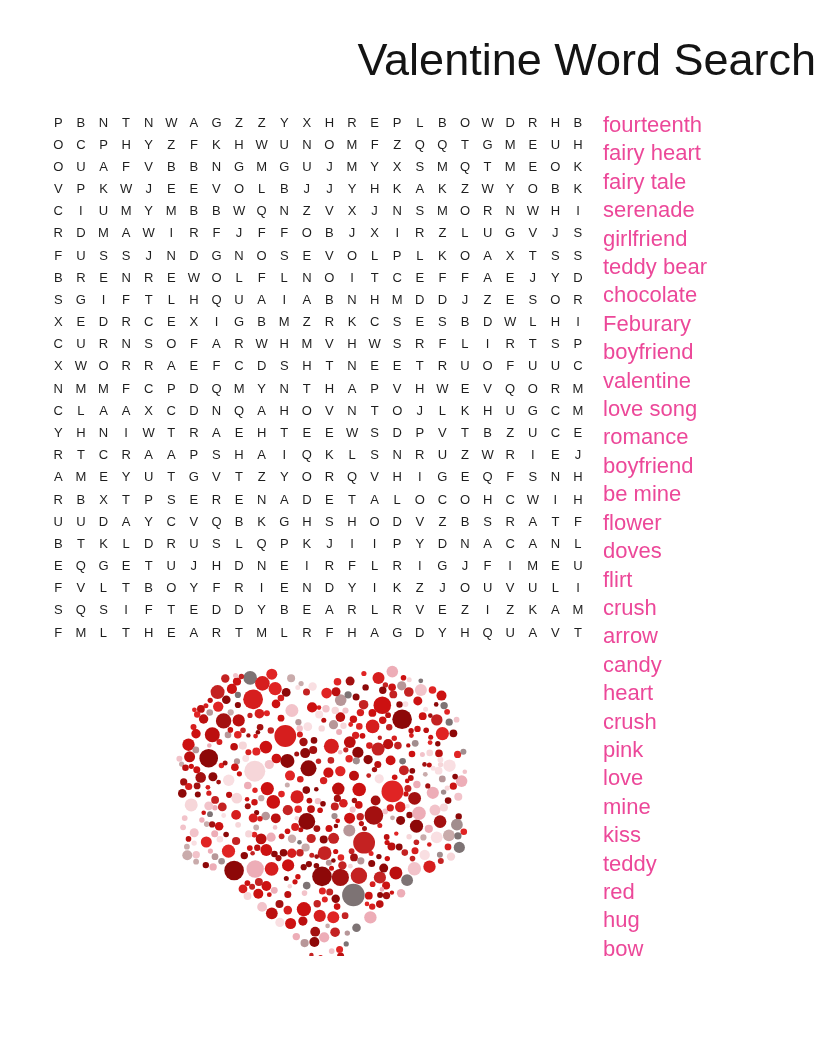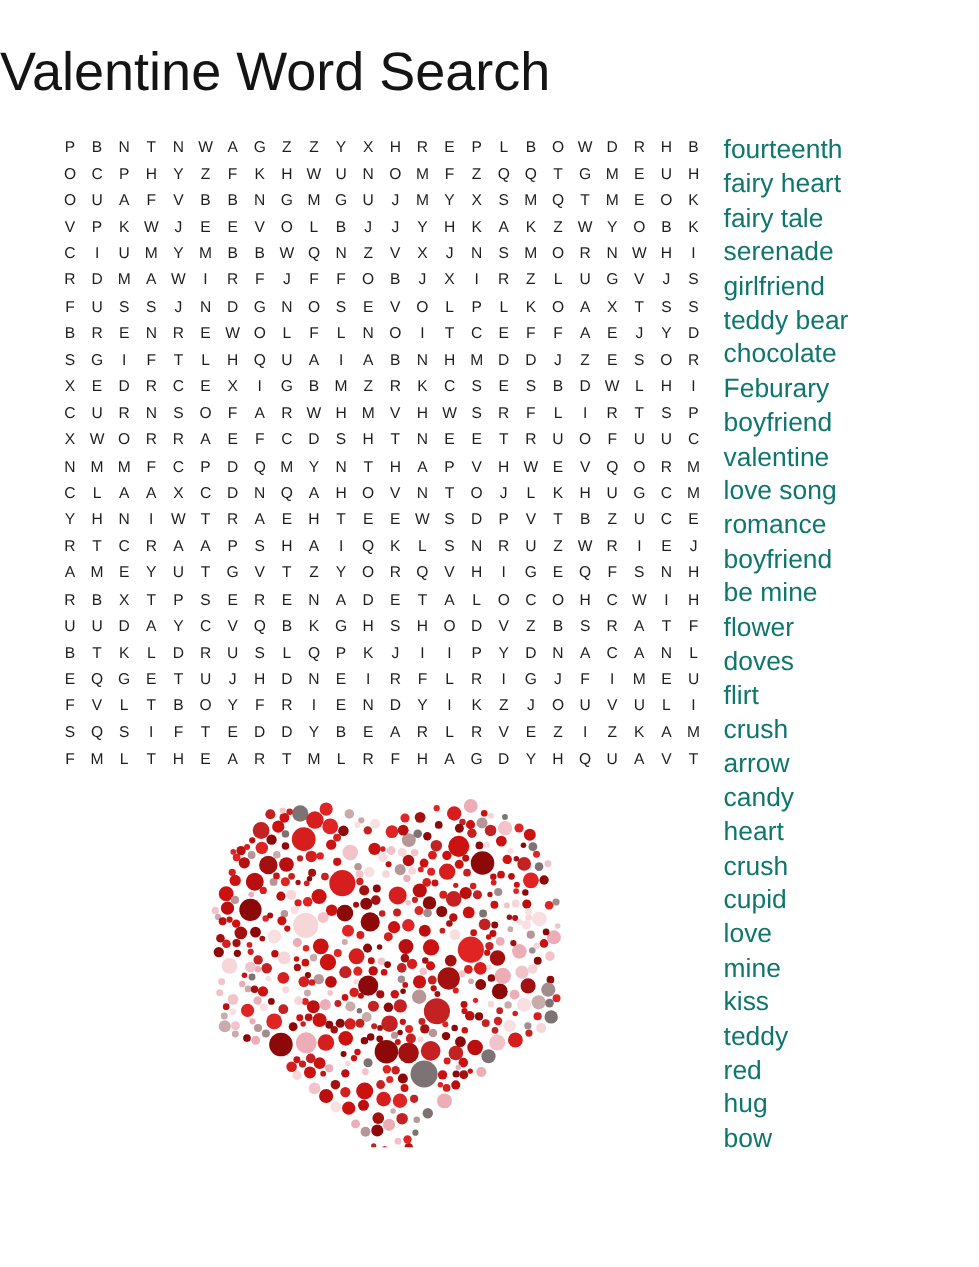--- a/index.html
+++ b/index.html
@@ -5,38 +5,38 @@
   * { box-sizing: border-box; margin: 0; padding: 0; }
   html, body { background: #ffffff; }
   body {
     width: 816px; height: 1056px;
     position: relative;
     font-family: "Liberation Sans", "DejaVu Sans", sans-serif;
     overflow: hidden;
   }
   .title {
     position: absolute; top: 34px; left: 0; width: 816px;
-    text-align: left;
+    text-align: right;
     font-size: 45px; font-weight: 400; color: #141414;
     letter-spacing: 0px;
   }
   .grid {
     position: absolute; left: 47px; top: 111px;
     display: grid;
     grid-template-columns: repeat(24, 22.6px);
     grid-auto-rows: 22.18px;
   }
   .cell {
     display: flex; align-items: center; justify-content: center;
     font-size: 13px; color: #1e1e1e;
   }
   .words { position: absolute; left: 603px; top: 111px; }
   .word {
     height: 28.42px; line-height: 28.42px;
-    font-size: 22px; color: #0f766e;
+    font-size: 22px; color: #ec4899;
     white-space: nowrap;
   }
   .heart { position: absolute; left: 172px; top: 656px; }
 </style>
 </head>
 <body>
 
 <h1 class="title">Valentine Word Search</h1>
 
 <div class="grid" id="letter-grid">
@@ -634,21 +634,21 @@
     <div class="word">boyfriend</div>
     <div class="word">be mine</div>
     <div class="word">flower</div>
     <div class="word">doves</div>
     <div class="word">flirt</div>
     <div class="word">crush</div>
     <div class="word">arrow</div>
     <div class="word">candy</div>
     <div class="word">heart</div>
     <div class="word">crush</div>
-    <div class="word">cupid</div>
+    <div class="word">pink</div>
     <div class="word">love</div>
     <div class="word">mine</div>
     <div class="word">kiss</div>
     <div class="word">teddy</div>
     <div class="word">red</div>
     <div class="word">hug</div>
     <div class="word">bow</div>
   </div>
 
 <svg class="heart" id="heart-svg" width="300" height="300" viewBox="0 0 300 300" aria-hidden="true">

